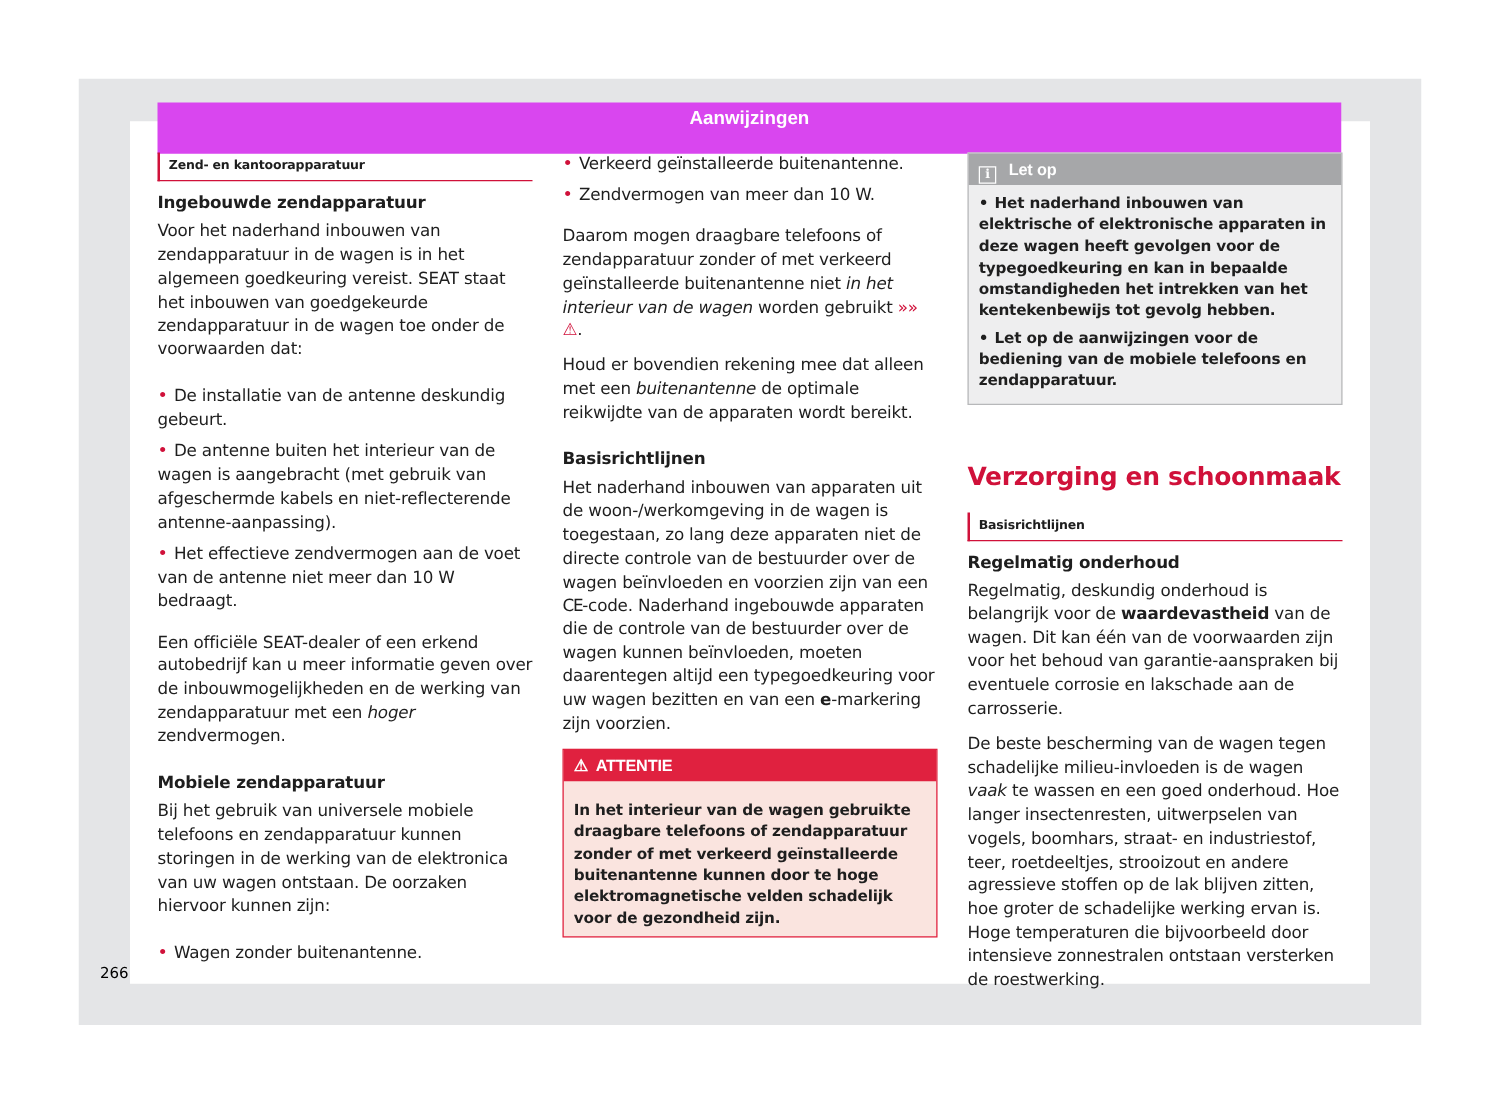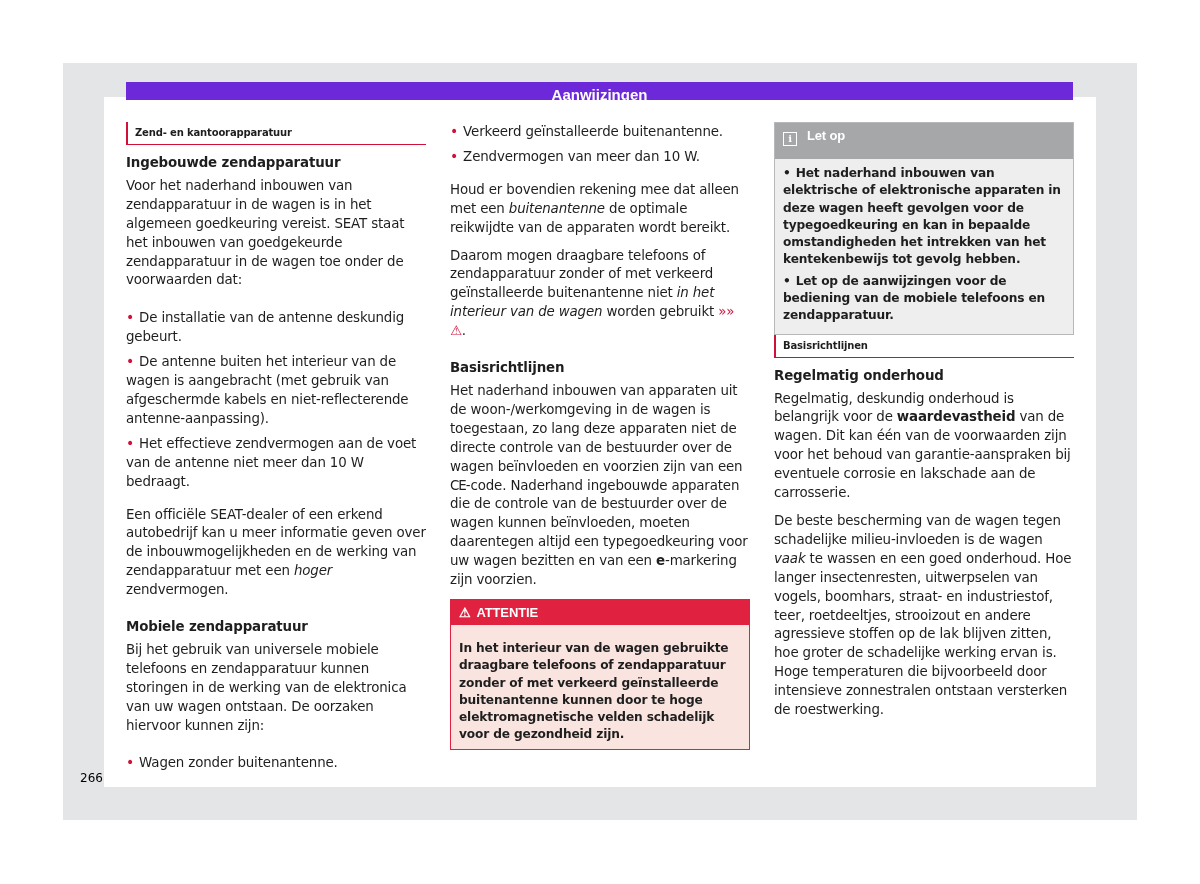--- a/index.html
+++ b/index.html
@@ -1,40 +1,40 @@
 <!DOCTYPE html>
 <html><head>
 <meta charset="utf-8">
 <style>
   * { box-sizing: border-box; margin: 0; padding: 0; }
   html, body { width: 1200px; height: 884px; background: #ffffff; overflow: hidden; }
   body { position: relative; font-family: "DejaVu Sans", sans-serif; color: #1e1e1e; }
 
   .frame { position: absolute; left: 63px; top: 63px; width: 1074px; height: 757px; background: #e4e5e7; }
   .page { position: absolute; left: 104px; top: 97px; width: 992px; height: 690px; background: #ffffff; }
-  .header-bar { position: absolute; left: 126px; top: 82px; width: 947px; height: 18px; background: #6d28d9;
+  .header-bar { position: absolute; left: 126px; top: 82px; width: 947px; height: 41px; background: #d946ef;
     color: #ffffff; text-align: center; font-family: "Liberation Sans", sans-serif; font-weight: bold; font-size: 15px; line-height: 25px; }
 
   .col { position: absolute; top: 122px; width: 300px; font-size: 13.4px; line-height: 18.9px; letter-spacing: -0.15px; }
   .col1 { left: 126px; }
   .col2 { left: 450px; }
   .col3 { left: 774px; }
 
   .sec-head { border-left: 2px solid #d0113a; border-bottom: 1px solid #d0113a; padding-left: 7px; font-weight: bold;
     font-size: 10px; line-height: 22px; margin-bottom: 9px; }
   .sub-head { font-weight: bold; font-size: 13.4px; margin-bottom: 4px; }
   p { margin-bottom: 9px; }
   .bullet { margin-bottom: 5px; }
   .bullet::before { content: "\2022"; color: #d0113a; margin-right: 5px; font-size: 14px; }
   .gap { height: 9px; }
   .ce { font-family: "DejaVu Sans", sans-serif; letter-spacing: -1px; }
 
   .note-box { background: #eeeeef; border: 1px solid #b7b8ba; }
   .note-head { background: #a6a7a9; color: #ffffff; font-family: "Liberation Sans", sans-serif; font-weight: bold; font-size: 13px;
-    height: 36px; line-height: 25px; padding-left: 8px; }
+    height: 25px; line-height: 25px; padding-left: 8px; }
   .info-icon { display: inline-block; width: 14px; height: 14px; border: 1.5px solid #ffffff; color: #ffffff; text-align: center;
     font-size: 10px; line-height: 11px; font-family: "DejaVu Serif", serif; margin-right: 10px; vertical-align: -2px; }
   .note-body { padding: 6px 8px 5px 8px; font-weight: bold; font-size: 12.2px; line-height: 17.3px; }
   .note-body .nb { margin-bottom: 4px; }
   .note-body .nb::before { content: "\2022"; margin-right: 5px; }
 
   .warn-box { background: #fae4df; border: 1px solid #e0213f; margin-top: 2px; }
   .warn-head { background: #e0213f; color: #ffffff; font-family: "Liberation Sans", sans-serif; font-weight: bold; font-size: 13px;
     height: 25px; line-height: 25px; padding-left: 8px; }
   .warn-icon { margin-right: 6px; font-size: 13px; }
@@ -66,39 +66,40 @@
   <div class="sub-head">Mobiele zendapparatuur</div>
   <p>Bij het gebruik van universele mobiele telefoons en zendapparatuur kunnen storingen in de werking van de elektronica van uw wagen ontstaan. De oorzaken hiervoor kunnen zijn:</p>
   <div class="gap"></div>
   <div class="bullet"><span>Wagen zonder buitenantenne.</span></div>
 </div>
 
 <div class="col col2">
   <div class="bullet"><span>Verkeerd geïnstalleerde buitenantenne.</span></div>
   <div class="bullet"><span>Zendvermogen van meer dan 10 W.</span></div>
   <div class="gap"></div>
+  <p><span>Daarom mogen draagbare telefoons of zendapparatuur zonder of met verkeerd geïnstalleerde buitenantenne niet </span><em>in het interieur van de wagen</em><span> worden gebruikt </span><span class="warn-inline">»» ⚠</span><span>.</span></p>
   <p><span>Houd er bovendien rekening mee dat alleen met een </span><em>buitenantenne</em><span> de optimale reikwijdte van de apparaten wordt bereikt.</span></p>
-  <p><span>Daarom mogen draagbare telefoons of zendapparatuur zonder of met verkeerd geïnstalleerde buitenantenne niet </span><em>in het interieur van de wagen</em><span> worden gebruikt </span><span class="warn-inline">»» ⚠</span><span>.</span></p>
   <div class="gap"></div>
   <div class="sub-head">Basisrichtlijnen</div>
   <p><span>Het naderhand inbouwen van apparaten uit de woon-/werkomgeving in de wagen is toegestaan, zo lang deze apparaten niet de directe controle van de bestuurder over de wagen beïnvloeden en voorzien zijn van een </span><span class="ce">CE</span><span>-code. Naderhand ingebouwde apparaten die de controle van de bestuurder over de wagen kunnen beïnvloeden, moeten daarentegen altijd een typegoedkeuring voor uw wagen bezitten en van een </span><strong>e</strong><span>-markering zijn voorzien.</span></p>
 
   <div class="warn-box">
     <div class="warn-head"><span class="warn-icon">⚠</span><span>ATTENTIE</span></div>
     <div class="warn-body">In het interieur van de wagen gebruikte draagbare telefoons of zendapparatuur zonder of met verkeerd geïnstalleerde buitenantenne kunnen door te hoge elektromagnetische velden schadelijk voor de gezondheid zijn.</div>
   </div>
 </div>
 
 <div class="col col3">
   <div class="note-box">
     <div class="note-head"><span class="info-icon">i</span><span>Let op</span></div>
     <div class="note-body">
       <div class="nb">Het naderhand inbouwen van elektrische of elektronische apparaten in deze wagen heeft gevolgen voor de typegoedkeuring en kan in bepaalde omstandigheden het intrekken van het kentekenbewijs tot gevolg hebben.</div>
       <div class="nb">Let op de aanwijzingen voor de bediening van de mobiele telefoons en zendapparatuur.</div>
     </div>
   </div>
+  <div class="chapter-title">Verzorging en schoonmaak</div>
   <div class="sec-head">Basisrichtlijnen</div>
   <div class="sub-head">Regelmatig onderhoud</div>
   <p><span>Regelmatig, deskundig onderhoud is belangrijk voor de </span><strong>waardevastheid</strong><span> van de wagen. Dit kan één van de voorwaarden zijn voor het behoud van garantie-aanspraken bij eventuele corrosie en lakschade aan de carrosserie.</span></p>
   <p><span>De beste bescherming van de wagen tegen schadelijke milieu-invloeden is de wagen </span><em>vaak</em><span> te wassen en een goed onderhoud. Hoe langer insectenresten, uitwerpselen van vogels, boomhars, straat- en industriestof, teer, roetdeeltjes, strooizout en andere agressieve stoffen op de lak blijven zitten, hoe groter de schadelijke werking ervan is. Hoge temperaturen die bijvoorbeeld door intensieve zonnestralen ontstaan versterken de roestwerking.</span></p>
 </div>
 
 <div class="page-number">266</div>
 
 </body></html>

